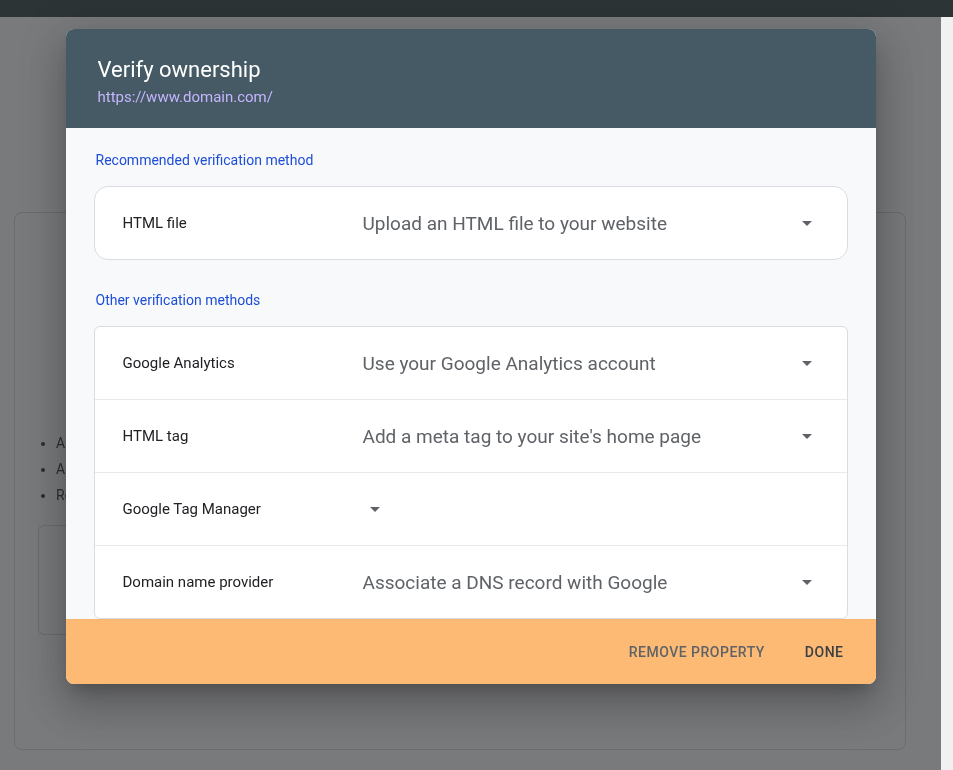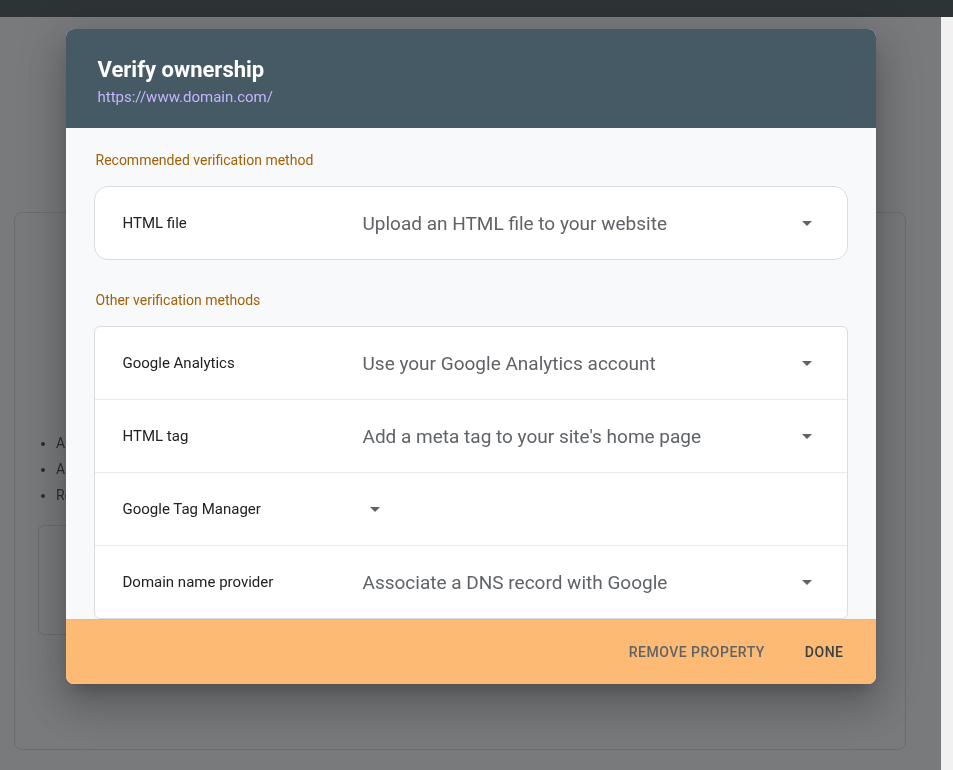--- a/index.html
+++ b/index.html
@@ -88,37 +88,37 @@
       flex-direction: column;
       max-height: 712px;
     }
     .modal-header {
       background: #455a64;
       padding: 28px 32px 22px 32px;
       color: #fff;
     }
     .modal-title {
       font-size: 22px;
-      font-weight: 700;
+      font-weight: 400;
       margin-bottom: 6px;
     }
     .modal-subtitle {
       font-size: 15px;
       color: #c4b5fd;
       font-weight: 400;
     }
     .modal-body {
       padding: 24px 28px 0 28px;
       background: #f8f9fa;
       overflow-y: auto;
       flex: 1;
     }
     .section-label {
       font-size: 14px;
-      color: #a16207;
+      color: #1d4ed8;
       margin-bottom: 18px;
       margin-left: 2px;
     }
     .method-card {
       background: #fff;
       border: 1px solid #dadce0;
       border-radius: 14px;
       margin-bottom: 32px;
     }
     .method-row {

